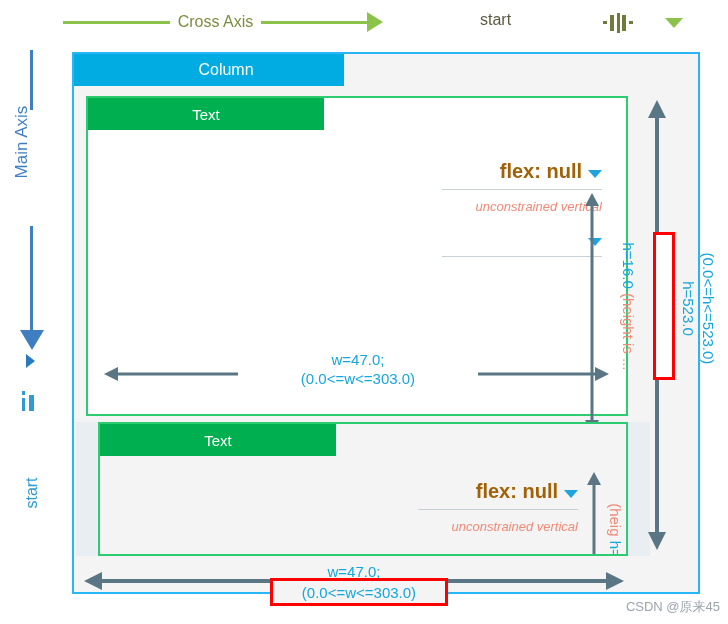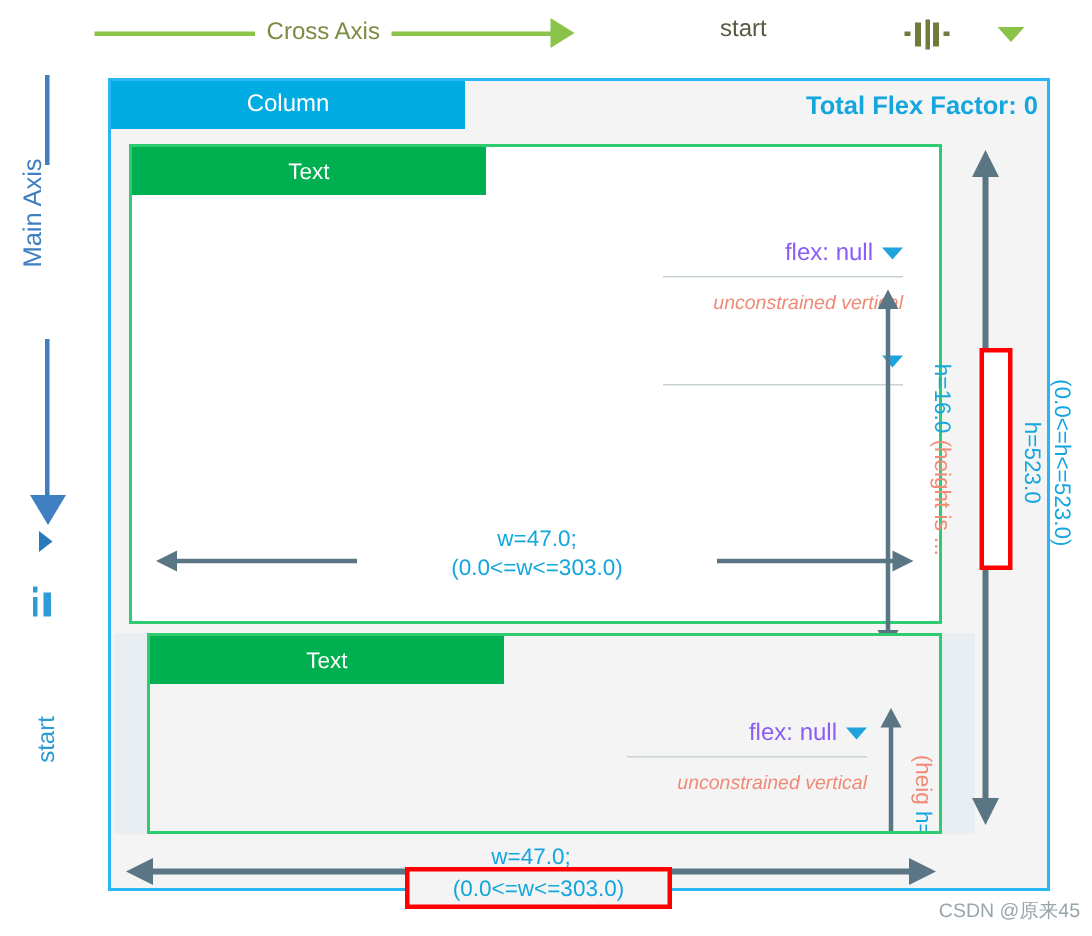--- a/index.html
+++ b/index.html
@@ -132,20 +132,21 @@
   #column-tab {
     position: absolute;
     left: 0; top: 0;
     width: 236px; height: 32px;
     background: #00ACE1;
     color: #ffffff;
     font-size: 16px;
     display: flex;
     align-items: center;
     justify-content: center;
+    padding-left: 34px;
   }
   #total-flex-factor {
     position: absolute;
     right: 6px; top: 7px;
     font-size: 17px;
     font-weight: bold;
     color: #15A6DE;
     white-space: nowrap;
   }
 
@@ -167,23 +168,23 @@
     font-size: 15px;
     display: flex; align-items: center; justify-content: center;
   }
   #child-one-flex-row {
     position: absolute;
     right: 24px; top: 62px;
     width: 160px;
     text-align: right;
   }
   .flex-label {
-    font-size: 16px;
-    font-weight: normal;
-    color: #8b5cf6;
+    font-size: 20px;
+    font-weight: bold;
+    color: #a16207;
     display: inline-block;
   }
   .flex-caret {
     display: inline-block;
     width: 0; height: 0;
     border-left: 7px solid transparent;
     border-right: 7px solid transparent;
     border-top: 8px solid #1FA3DD;
     margin-left: 6px;
     vertical-align: middle;
@@ -402,21 +403,20 @@
   </div>
   <div id="main-axis-value">start</div>
 </div>
 
 <div id="column-container">
 
   <div id="column-tab">
     <span>Column</span>
   </div>
 
-  <div id="total-flex-factor">Total Flex Factor: 0</div>
 
   <div id="child-one">
     <div id="child-one-tab">
       <span>Text</span>
     </div>
 
     <div id="child-one-flex-row">
       <span class="flex-label">flex: null</span><span class="flex-caret"></span>
       <div class="flex-underline"></div>
       <div class="unconstrained-text">unconstrained vertical</div>

